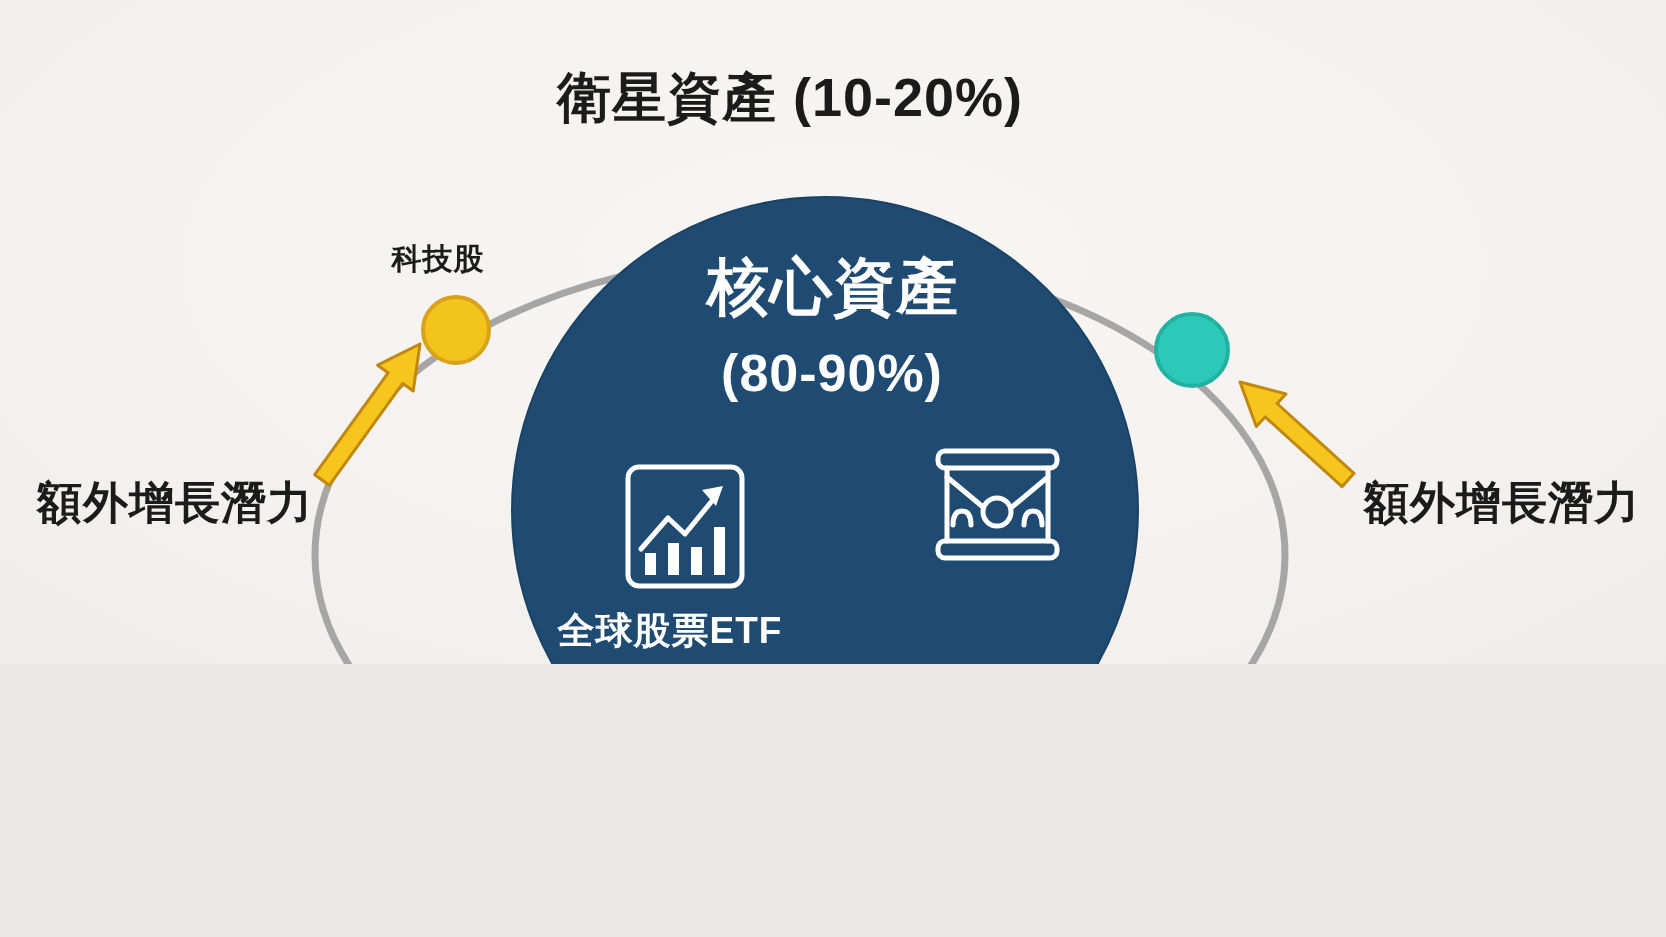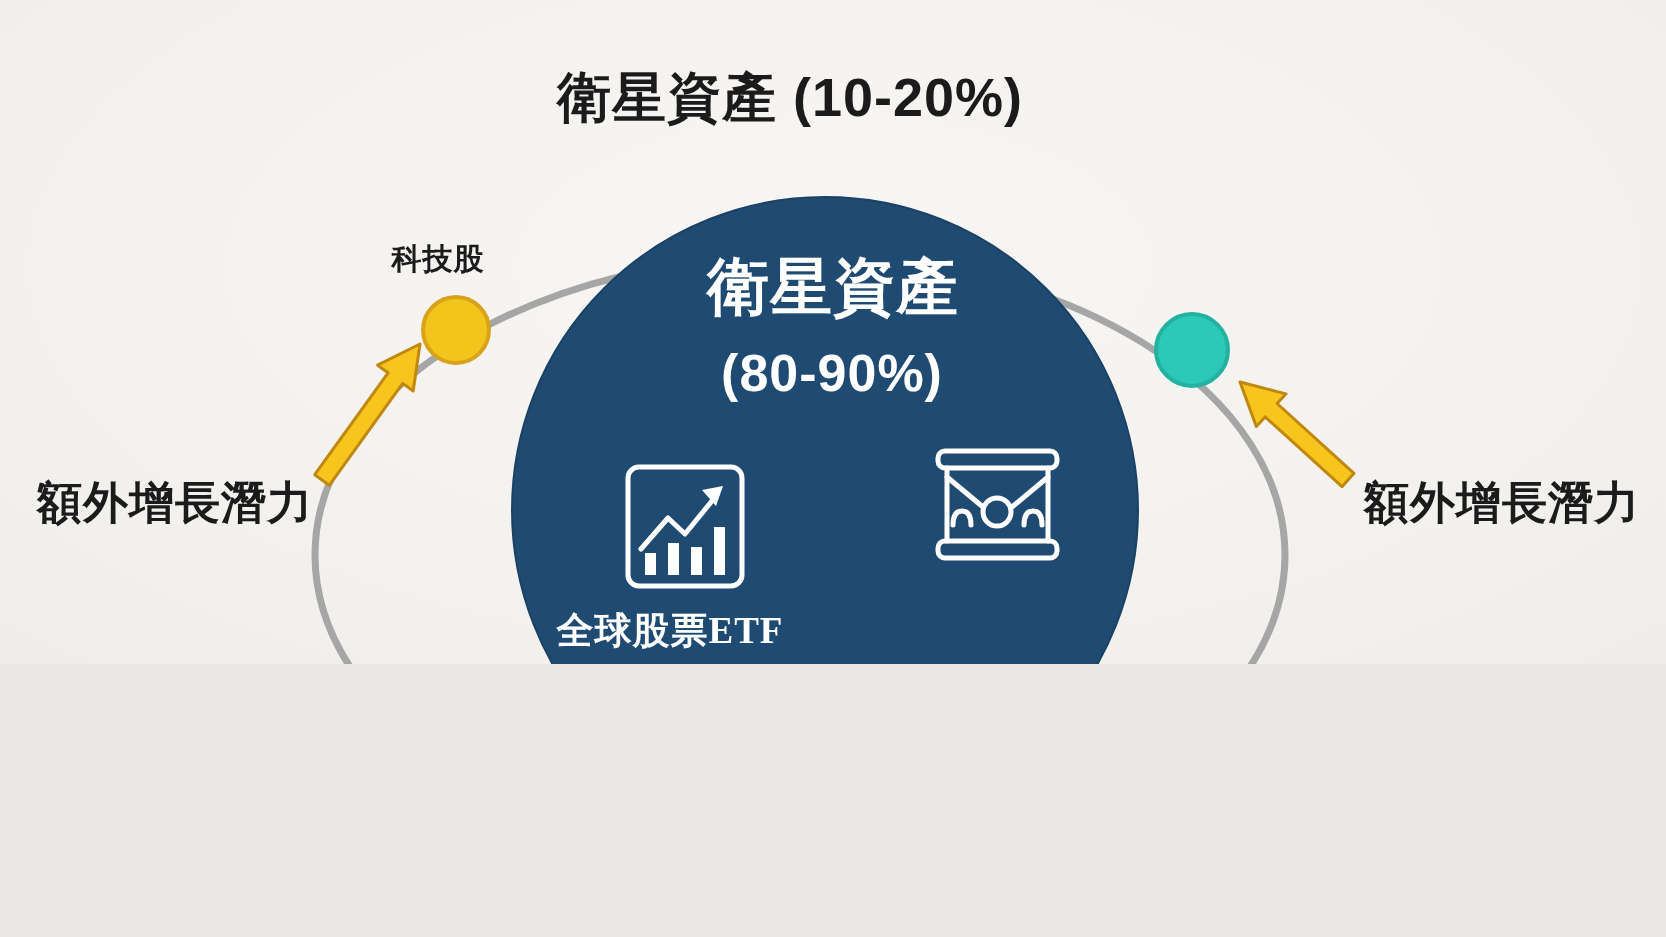--- a/index.html
+++ b/index.html
@@ -72,25 +72,25 @@
 
     <path d="M1200,766 L1178,814 L1214,805 L1206,794 L1229,791 Z" stroke="#c0880e" stroke-width="3" stroke-linejoin="round" fill="#f6c51e"></path>
 
     <circle cx="456" cy="330" r="33" stroke="#d9a21b" stroke-width="4" fill="#f2c51d"></circle>
     <circle cx="1192" cy="350" r="36" stroke="#23b2a2" stroke-width="4" fill="#2cc8b8"></circle>
     <circle cx="1110" cy="808" r="37" stroke="#d9a21b" stroke-width="4" fill="#f2c51d"></circle>
   </svg>
 
   <div class="lbl dark" style="left:790px;top:98px;font-size:54px;">衛星資產 (10-20%)</div>
 
-  <div class="lbl light" style="left:833px;top:287px;font-size:62px;">衛星資產</div>
+  <div class="lbl light" style="left:833px;top:287px;font-size:62px;">核心資產</div>
 
   <div class="lbl light" style="left:832px;top:374px;font-size:52px;">(80-90%)</div>
 
-  <div class="lbl light" style="left:670px;top:631px;font-size:37px;font-family:Liberation Serif, serif;">全球股票ETF</div>
+  <div class="lbl light" style="left:670px;top:631px;font-size:37px;">全球股票ETF</div>
 
 
 
   <div class="lbl dark" style="left:438px;top:258px;font-size:30px;">科技股</div>
 
 
   <div class="lbl dark" style="left:1121px;top:750px;font-size:44px;text-align:center;">黃金</div>
 
   <div class="lbl dark" style="left:175px;top:503px;font-size:45px;">額外增長潛力</div>
 

